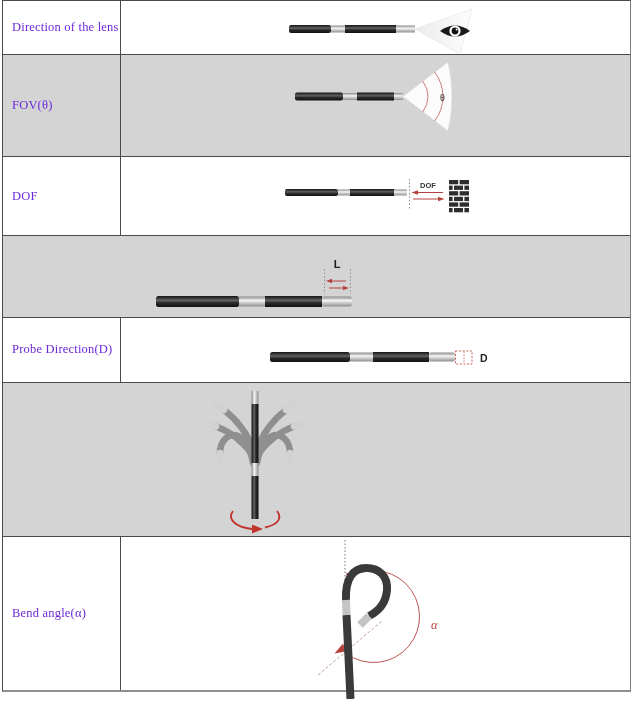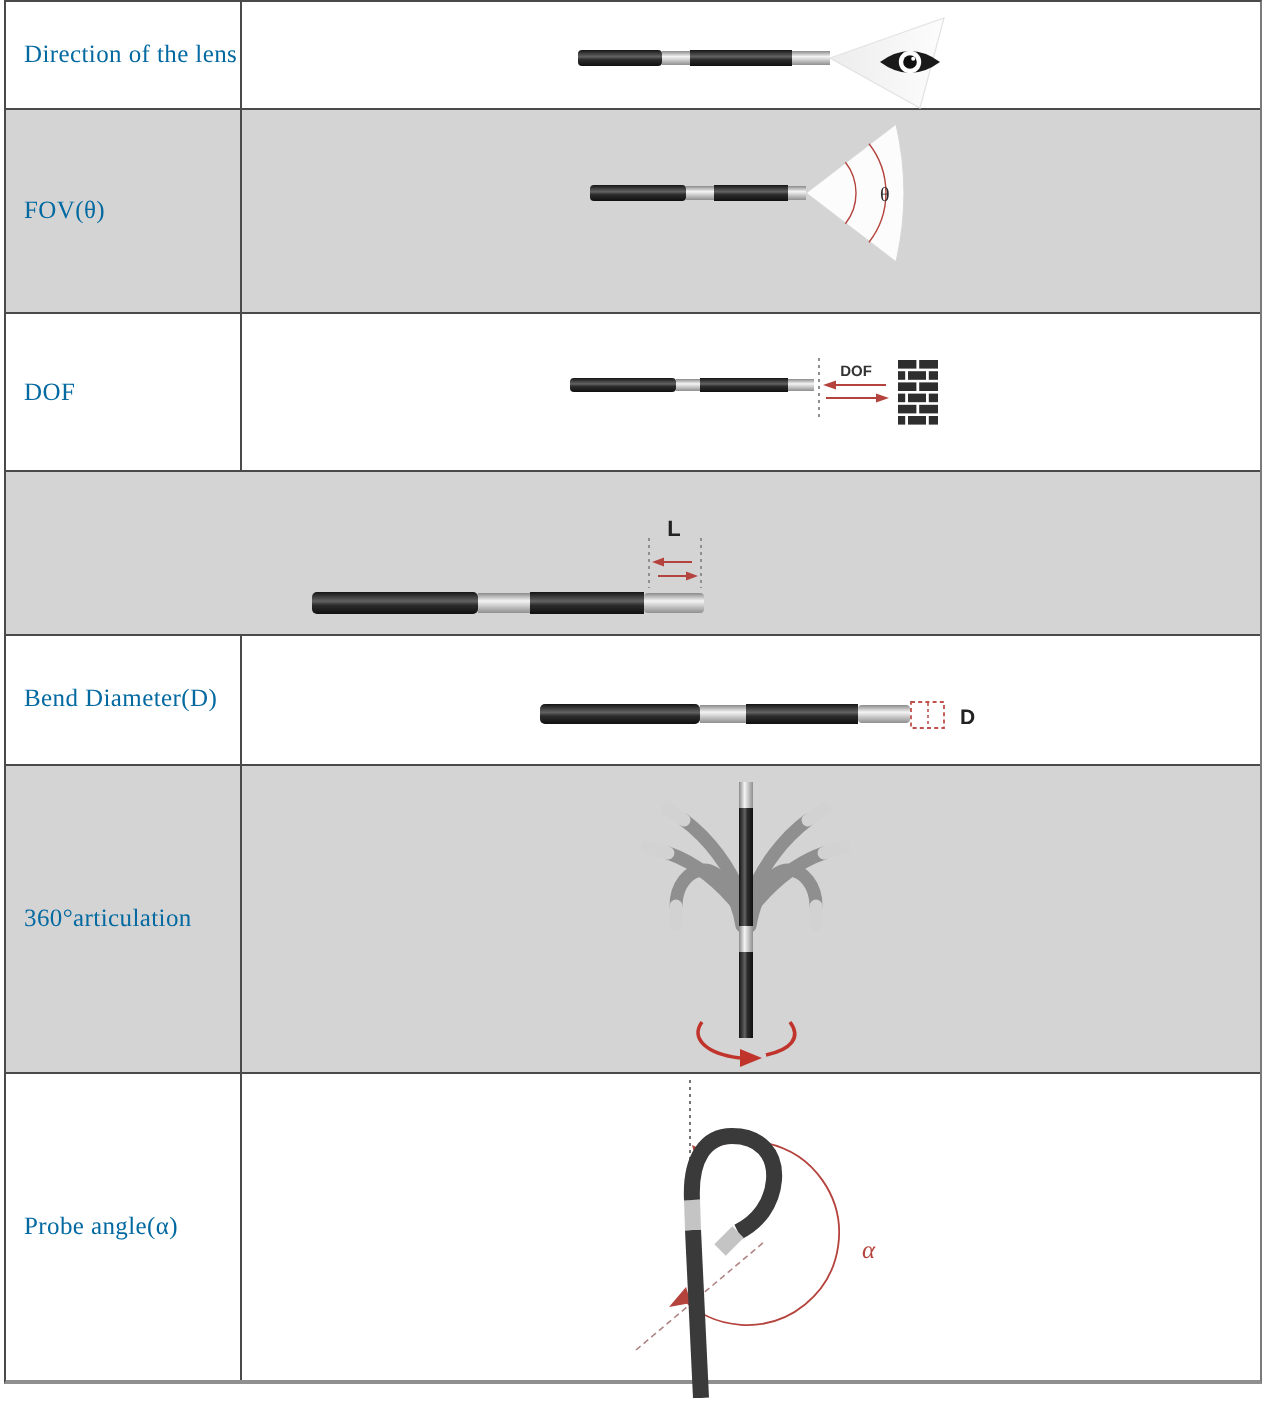--- a/index.html
+++ b/index.html
@@ -17,21 +17,21 @@
     position:relative;display:flex;box-sizing:border-box;
     border-bottom:1px solid #4a4a4a;background:#ffffff;
   }
   .row:last-child{border-bottom:none;}
   .row.alt{background:#d4d4d4;}
   .label-cell{
     width:118px;flex:0 0 118px;border-right:1px solid #4a4a4a;
     display:flex;align-items:center;padding-left:9px;box-sizing:border-box;
   }
   .label-cell span{
-    font-size:12.5px;color:#0369a1;letter-spacing:0.2px;
+    font-size:12.5px;color:#6d28d9;letter-spacing:0.2px;
   }
   .figure-cell{flex:1;position:relative;}
   svg.fig{position:absolute;left:-119px;top:0;display:block;}
   .svg-defs{position:absolute;width:0;height:0;}
   text{font-family:"Liberation Sans","DejaVu Sans",sans-serif;}
   text.serif{font-family:"Liberation Serif","DejaVu Serif",serif;}
 </style>
 </head>
 <body>
 
@@ -173,43 +173,40 @@
           <polygon points="442,45 448,42.8 448,47.2" stroke="none"></polygon>
           <line x1="445" y1="52" x2="462" y2="52"></line>
           <polygon points="465,52 459,49.8 459,54.2" stroke="none"></polygon>
         </g>
       </svg>
     </div>
   </div>
 
   <div class="row" style="height:69px">
     <div class="label-cell">
-      <span>Bend Diameter(D)</span>
+      <span>Probe Direction(D)</span>
     </div>
     <div class="figure-cell">
       <svg class="fig" width="629" height="68" viewBox="0 0 629 68">
         <g>
           <rect x="268" y="34" width="80" height="10" rx="2.5" fill="url(#gDarkV)"></rect>
           <rect x="348" y="34.5" width="23" height="9" fill="url(#gSilverV)"></rect>
           <rect x="371" y="34" width="56" height="10" fill="url(#gDarkV)"></rect>
           <rect x="427" y="34.5" width="26" height="9" rx="2" fill="url(#gSilverV)"></rect>
         </g>
         <g stroke="#c0504d" fill="none">
           <rect x="453.5" y="33" width="16.5" height="13" stroke-width="0.9" stroke-dasharray="2,1.6"></rect>
           <line x1="462" y1="33.5" x2="462" y2="45.5" stroke-width="0.8" stroke-dasharray="1.5,1.5"></line>
         </g>
         <text x="478" y="44" font-size="10.5" font-weight="bold" fill="#222">D</text>
       </svg>
     </div>
   </div>
 
   <div class="row alt" style="height:163px">
-    <div class="label-cell">
-      <span>360°articulation</span>
-    </div>
     <div class="figure-cell">
       <svg class="fig" width="629" height="162" viewBox="0 0 629 162">
         <g fill="none" stroke-linecap="round">
           <g stroke="#8f8f8f" stroke-width="6.5">
             <path d="M369,80 C366,62 357,52 350,52 C342,52 336,60 336,70"></path>
             <path d="M373,80 C376,62 385,52 392,52 C400,52 406,60 406,70"></path>
             <path d="M369,72 C358,58 345,48 332,43.5"></path>
             <path d="M373,72 C384,58 397,48 410,43.5"></path>
             <path d="M369,66 C363,50 352,36 340,27"></path>
             <path d="M373,66 C379,50 390,36 402,27"></path>
@@ -233,21 +230,21 @@
           <path d="M349,128 C343,136 351,144 368,146" fill="none" stroke="#c0342c" stroke-width="1.8"></path>
           <path d="M393,128 C399,136 393,142 381,144.5" fill="none" stroke="#c0342c" stroke-width="1.8"></path>
           <polygon points="368,141.5 368,150.5 379,146" fill="#c0342c"></polygon>
         </g>
       </svg>
     </div>
   </div>
 
   <div class="row" style="height:162px">
     <div class="label-cell">
-      <span>Probe angle(α)</span>
+      <span>Bend angle(α)</span>
     </div>
     <div class="figure-cell">
       <svg class="fig" width="629" height="162" viewBox="0 0 629 162">
         <line x1="343" y1="3" x2="343" y2="67" stroke="#666" stroke-width="0.9" stroke-dasharray="1.5,2"></line>
         <line x1="316" y1="138" x2="380" y2="84" stroke="#b08585" stroke-width="0.8" stroke-dasharray="3,2"></line>
         <g>
           <path d="M348,40 A46,46 0 1 1 338,111" fill="none" stroke="#b5433d" stroke-width="0.9"></path>
           <polygon points="344,35.5 352.5,39.5 346.5,45" fill="#b5433d"></polygon>
           <polygon points="332.5,116.5 341,106.5 343.5,114.5" fill="#b5433d"></polygon>
         </g>

